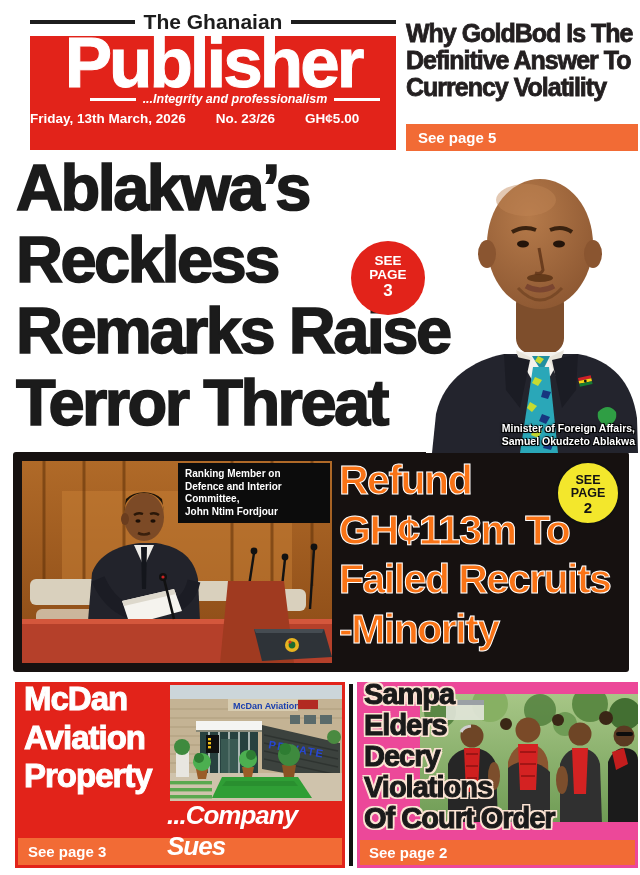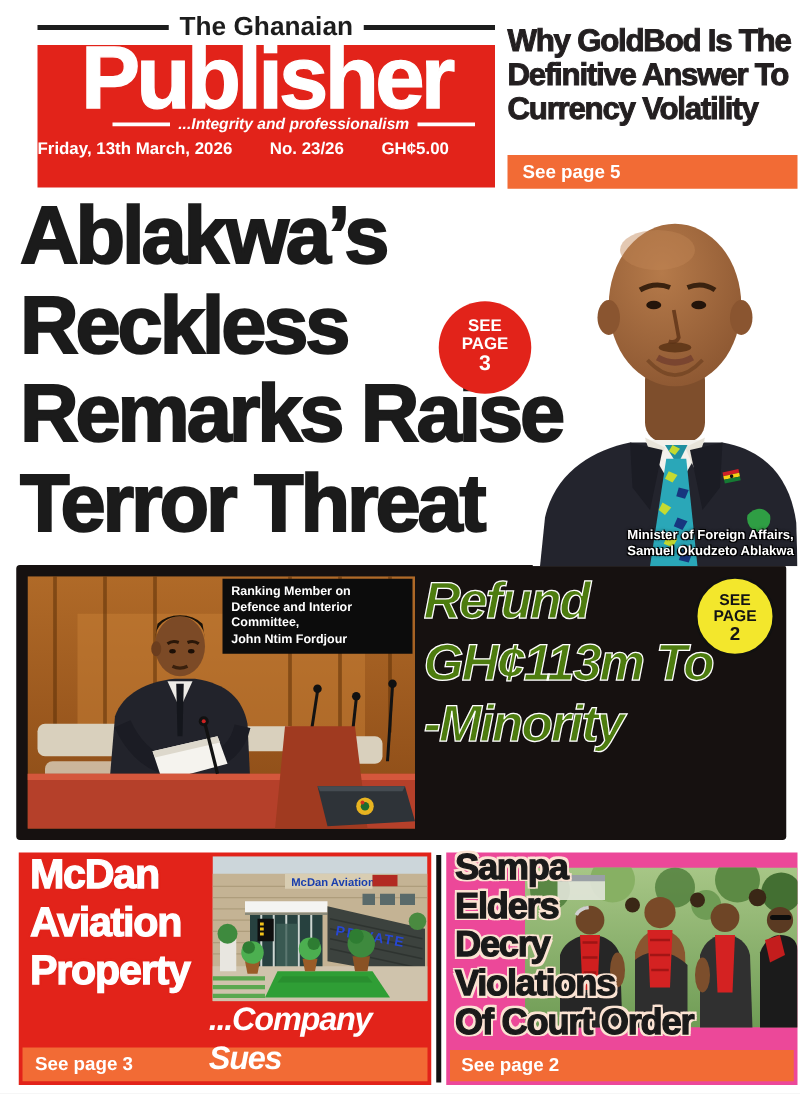--- a/index.html
+++ b/index.html
@@ -39,22 +39,22 @@
   .lead-photo{left:426px;top:162px;width:212px;height:291px;z-index:1;}
   .lead-caption{right:3px;bottom:5px;color:#fff;font-weight:bold;font-size:10.5px;line-height:1.25;
         white-space:pre-line;z-index:4;text-align:left;
         text-shadow:1px 1px 0 #000,-1px 1px 0 #000,1px -1px 0 #000,0 0 3px #000;}
 
   
   .band{left:13px;top:452px;width:616px;height:220px;background:#161110;border-radius:3px;}
   .parl-photo{left:9px;top:9px;width:310px;height:202px;}
   .parl-caption{left:165px;top:11px;width:138px;background:#0c0c0c;color:#fff;font-weight:bold;
         font-size:10px;line-height:1.25;padding:5px 7px;white-space:pre-line;z-index:4;}
-  .refund-headline{left:326px;top:4px;width:302px;color:#4d7c0f;font-weight:bold;font-size:41px;
-        line-height:1.21;letter-spacing:-1.5px;font-style:italic;-webkit-text-stroke:1px #fff;}
+  .refund-headline{left:326px;top:4px;width:302px;color:#f97316;font-weight:bold;font-size:41px;
+        line-height:1.21;letter-spacing:-1.5px;-webkit-text-stroke:1px #fff;}
   .badge-yellow{right:9px;top:9px;width:64px;height:64px;background:#f3e72c;color:#141414;
         font-size:12.5px;padding-top:11px;box-sizing:border-box;border:2px solid #111;}
   .badge-yellow .pg{font-size:15px;}
 
   
   .gacl{left:15px;top:682px;width:330px;height:186px;background:#e2231a;}
   .gacl-photo{right:3px;top:3px;width:172px;height:116px;z-index:1;margin-left:36px;}
   .gacl-headline{left:9px;top:-2px;color:#fff;font-weight:bold;font-size:33px;line-height:1.17;
         letter-spacing:-1px;z-index:2;-webkit-text-stroke:1px #fff;
         text-shadow:-2px -2px 0 #e2231a,2px -2px 0 #e2231a,-2px 2px 0 #e2231a,2px 2px 0 #e2231a,
@@ -257,20 +257,21 @@
       </svg>
     </div>
     <div class="abs parl-caption">Ranking Member on
 Defence and Interior
 Committee,
 John Ntim Fordjour</div>
 
     <div class="abs refund-headline">
       <div>Refund</div>
       <div>GH¢113m To</div>
+      <div>Failed Recruits</div>
       <div>-Minority</div>
     </div>
 
     <div class="abs badge badge-yellow">
       <div>SEE</div>
       <div>PAGE</div>
       <div class="pg">2</div>
     </div>
   </section>
 

